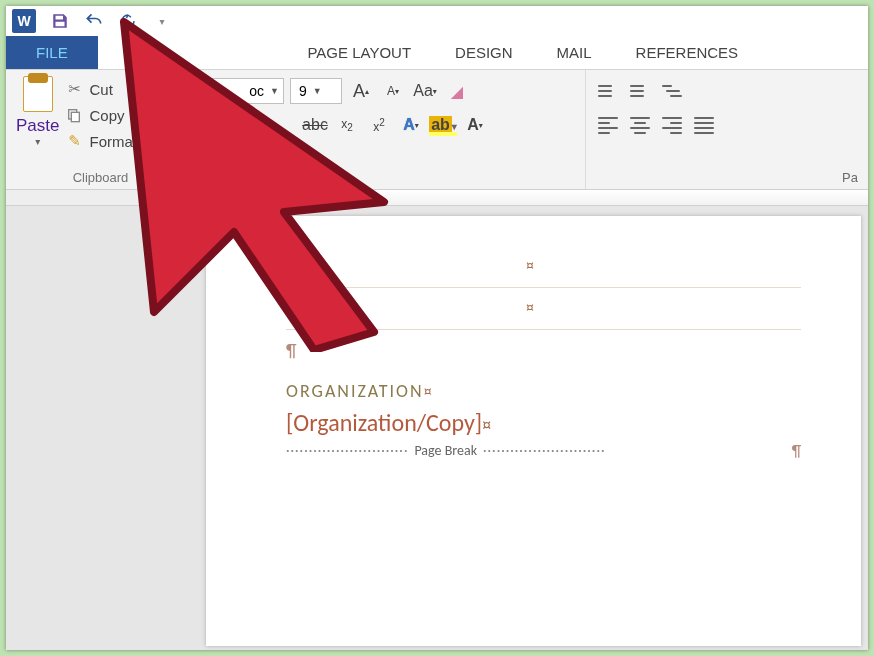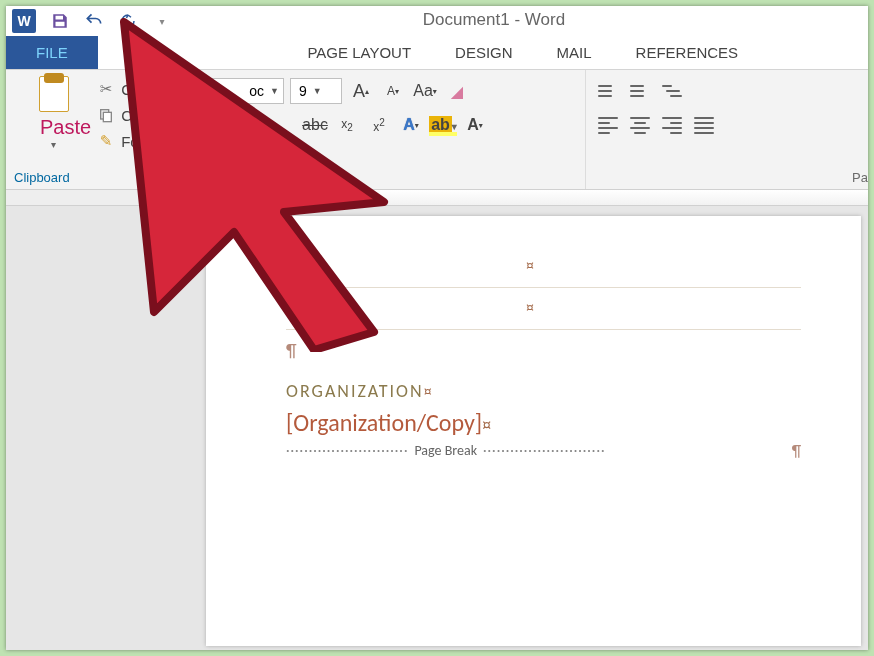--- a/index.html
+++ b/index.html
@@ -82,22 +82,23 @@
     position: relative;
   }
   .group {
     border-right: 1px solid #dcdcdc;
     padding: 4px 8px 2px 8px;
     display: flex;
     flex-direction: column;
     height: 100%;
   }
   .group-label {
+    text-align: center;
     font-size: 13px;
-    color: #0369a1;
+    color: #737373;
     margin-top: auto;
     padding-bottom: 2px;
   }
   
   .clipboard {
     width: 190px;
     flex-direction: row;
     flex-wrap: wrap;
   }
   .clip-body { display: flex; flex: 1; }
@@ -110,21 +111,21 @@
     background: linear-gradient(#fff,#fff);
     border: 1px solid #d0a030;
     position: relative;
     border-radius: 2px;
   }
   .paste-icon::before {
     content:'';
     position:absolute; left:4px; top:-4px; width:20px; height:10px;
     background:#c08a20; border-radius:3px;
   }
-  .paste-label { font-size: 20px; color:#be185d; margin-top:4px;margin-left:24px; }
+  .paste-label { font-size: 17px; color:#4c1d95; margin-top:4px; }
   .paste-drop { font-size:10px; color:#666;}
   .clip-row {
     display: flex; align-items: center; gap: 6px;
     height: 26px;
     font-size: 15px; color:#444;
     cursor: pointer;
   }
   .clip-rows { padding-top:2px; }
   .clip-icon { width:18px; height:18px; display:flex; align-items:center; justify-content:center; color:#777;}
   
@@ -163,21 +164,21 @@
   .para-row { display:flex; gap:4px; height:34px; align-items:center;}
   .list-ic, .align-ic {
     width:28px; height:24px;
     display:flex; flex-direction:column; justify-content:center; gap:3px;
     padding:2px 4px;
     cursor:pointer;
   }
   .list-ic span, .align-ic span {
     display:block; height:2px; background:#666; border-radius:1px;
   }
-  .pa-right { position:absolute; right:0; bottom:4px; font-size:13px; color:#6b6b6b;}
+  .pa-right { position:absolute; right:10px; bottom:4px; font-size:13px; color:#6b6b6b;}
   
   .doc-area {
     background:#e6e6e6;
     height: calc(100% - 30px - 34px - 120px);
     overflow:hidden;
   }
   .ruler {
     height:16px;
     background: linear-gradient(#fff,#f2f2f2);
     border-bottom:1px solid #d0d0d0;
@@ -236,21 +237,20 @@
             <path fill="none" stroke="#2b579a" stroke-width="2" d="M9 4L4 9l5 5M4 9h10a6 6 0 016 6"></path>
           </svg>
       </div>
       <div class="qat-btn">
         <svg width="18" height="18" viewBox="0 0 24 24">
             <path fill="none" stroke="#2b579a" stroke-width="2" d="M12 4a8 8 0 108 8M12 4l4 3M12 4l-2 4"></path>
           </svg>
       </div>
       <div class="qat-btn" style="color:#888;font-size:10px;">▾</div>
     </div>
-    <div class="doc-title">Document1 - Word</div>
   </div>
 
   <div class="ribbon-tabs">
     <div class="tab file">FILE</div>
     <div class="tab" style="visibility:hidden">HOME</div>
     <div class="tab" style="visibility:hidden">INSERT</div>
     <div class="tab">PAGE LAYOUT</div>
     <div class="tab">DESIGN</div>
     <div class="tab">MAIL</div>
     <div class="tab">REFERENCES</div>

